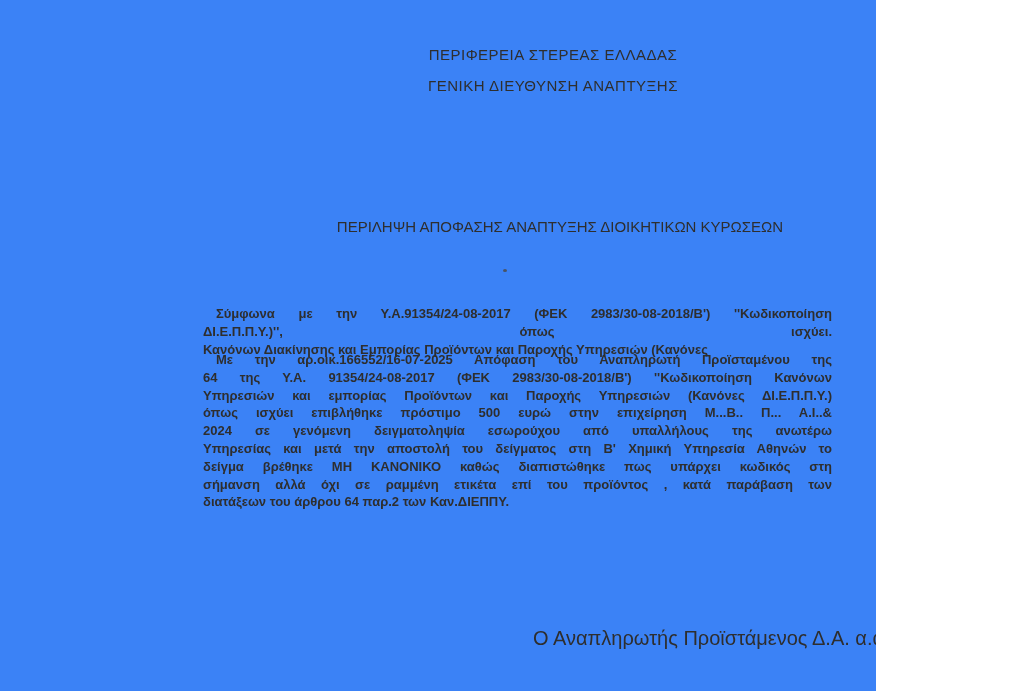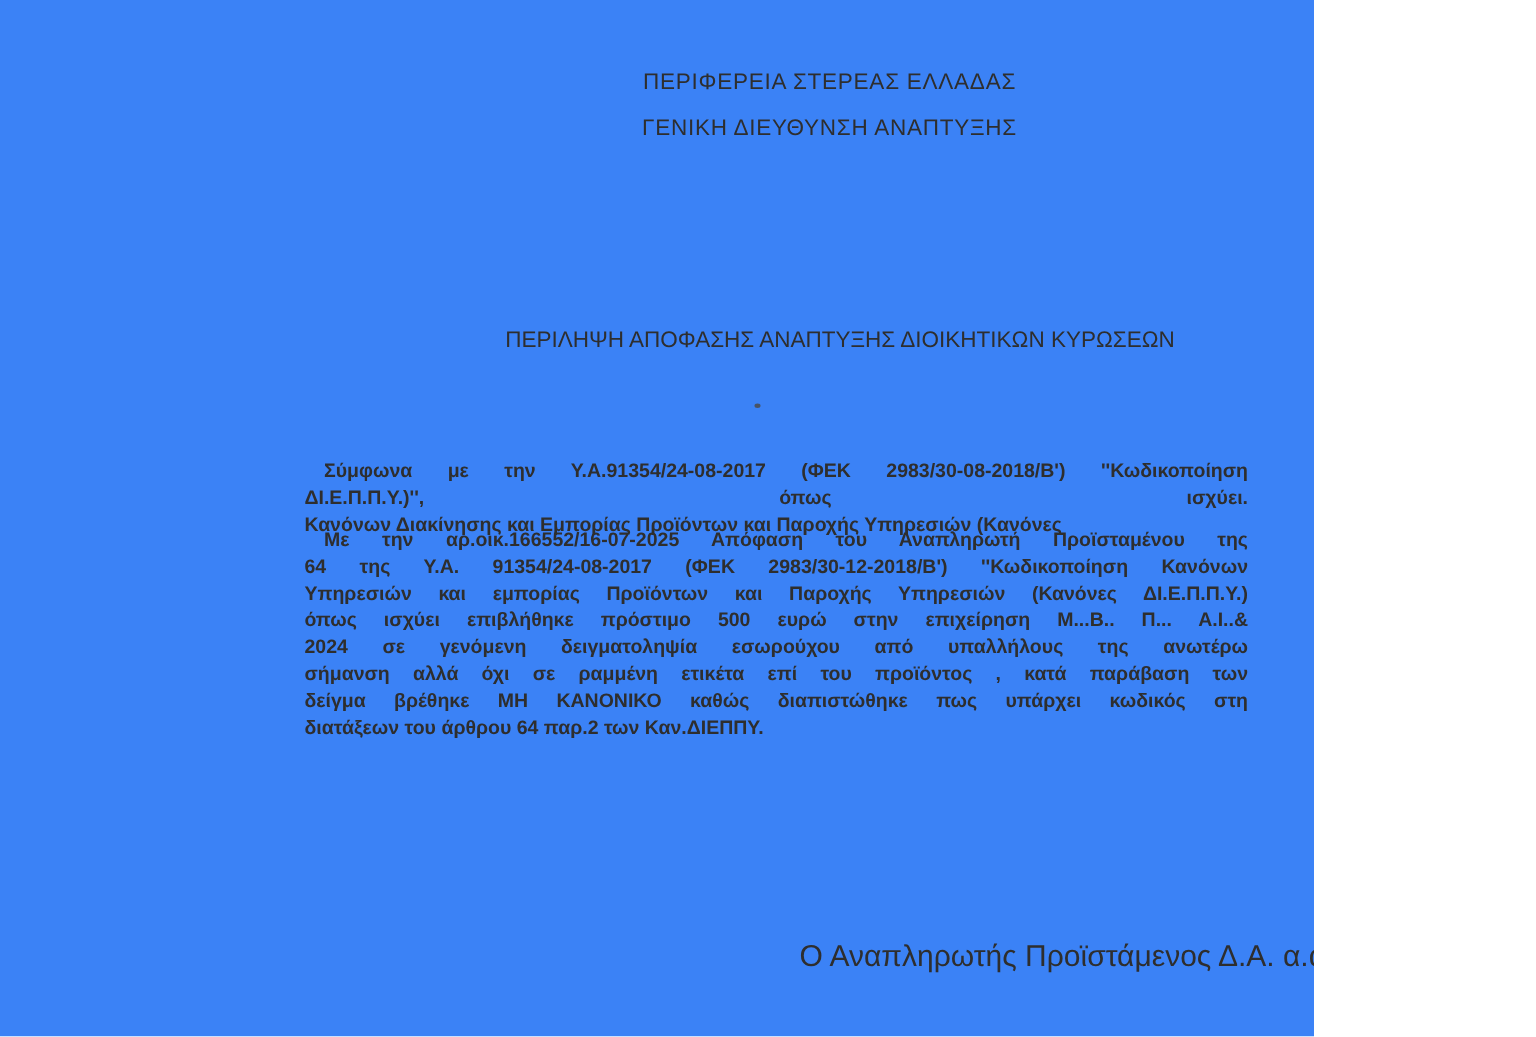--- a/index.html
+++ b/index.html
@@ -94,24 +94,25 @@
   <div class="stray-dot"></div>
 
   <div class="para para-1">
     <div class="line">Σύμφωνα με την Υ.Α.91354/24-08-2017 (ΦΕΚ 2983/30-08-2018/Β') ''Κωδικοποίηση</div>
     <div class="line">ΔΙ.Ε.Π.Π.Υ.)'', όπως ισχύει.</div>
     <div class="line">Κανόνων Διακίνησης και Εμπορίας Προϊόντων και Παροχής Υπηρεσιών (Κανόνες</div>
   </div>
 
   <div class="para para-2">
     <div class="line">Με την αρ.οικ.166552/16-07-2025 Απόφαση του Αναπληρωτή Προϊσταμένου της</div>
-    <div class="line">64 της Υ.Α. 91354/24-08-2017 (ΦΕΚ 2983/30-12-2018/Β') ''Κωδικοποίηση Κανόνων</div>
+    <div class="line">64 της Υ.Α. 91354/24-08-2017 (ΦΕΚ 2983/30-08-2018/Β') ''Κωδικοποίηση Κανόνων</div>
     <div class="line">Υπηρεσιών και εμπορίας Προϊόντων και Παροχής Υπηρεσιών (Κανόνες ΔΙ.Ε.Π.Π.Υ.)</div>
     <div class="line">όπως ισχύει επιβλήθηκε πρόστιμο 500 ευρώ στην επιχείρηση Μ...Β.. Π... Α.Ι..&amp;</div>
     <div class="line">2024 σε γενόμενη δειγματοληψία εσωρούχου από υπαλλήλους της ανωτέρω</div>
+    <div class="line">Υπηρεσίας και μετά την αποστολή του δείγματος στη Β' Χημική Υπηρεσία Αθηνών το</div>
+    <div class="line">δείγμα βρέθηκε ΜΗ ΚΑΝΟΝΙΚΟ καθώς διαπιστώθηκε πως υπάρχει κωδικός στη</div>
     <div class="line">σήμανση αλλά όχι σε ραμμένη ετικέτα επί του προϊόντος , κατά παράβαση των</div>
-    <div class="line">δείγμα βρέθηκε ΜΗ ΚΑΝΟΝΙΚΟ καθώς διαπιστώθηκε πως υπάρχει κωδικός στη</div>
     <div class="line">διατάξεων του άρθρου 64 παρ.2 των Καν.ΔΙΕΠΠΥ.</div>
   </div>
 
   <div class="signature">Ο Αναπληρωτής Προϊστάμενος Δ.Α. α.α.</div>
 
 </div>
 
 </body></html>

